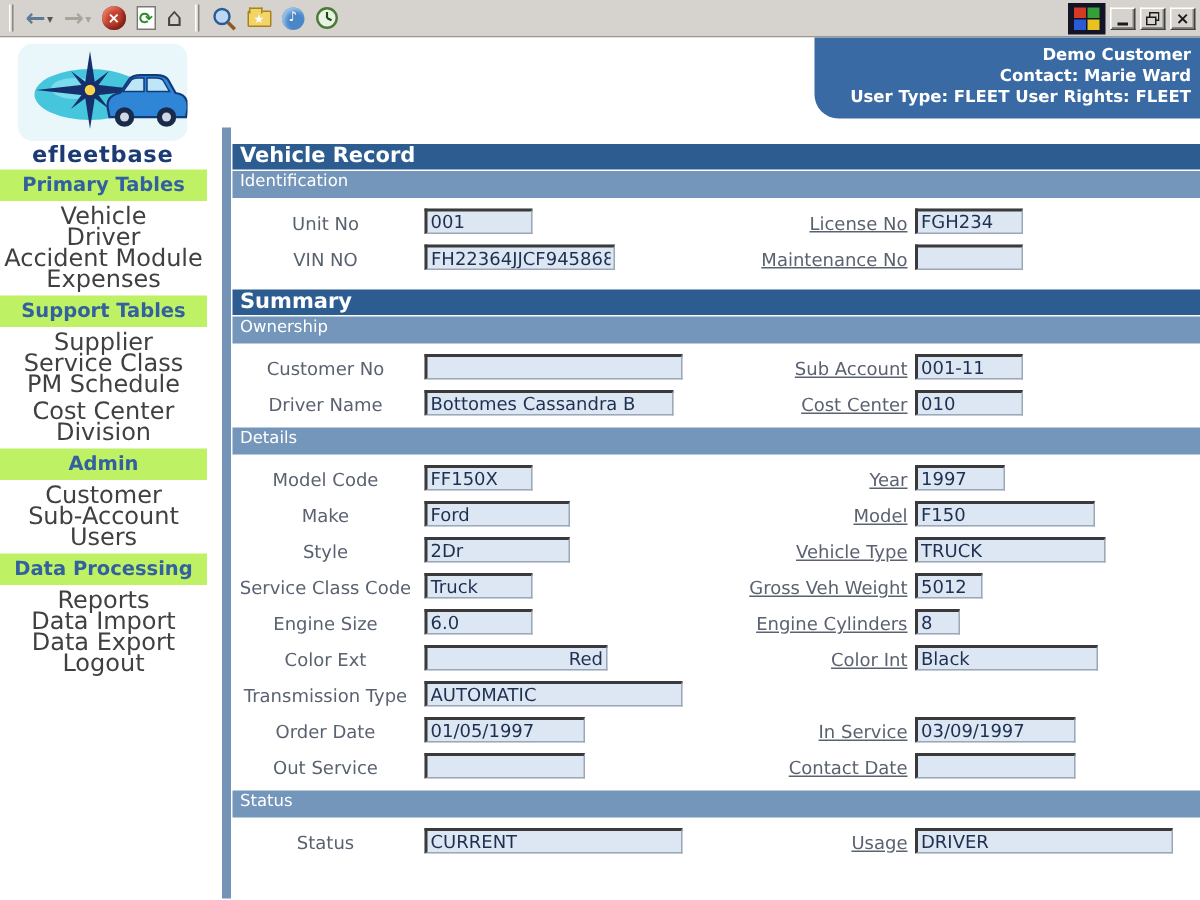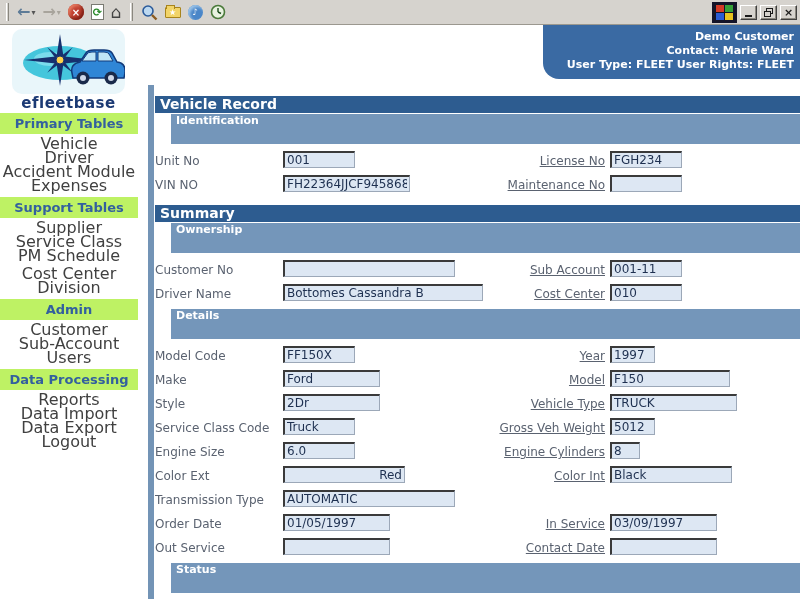--- a/index.html
+++ b/index.html
@@ -59,26 +59,26 @@
     font-weight:bold; font-size:13px; text-align:center; margin-bottom:3px; }
   .side-link { display:block; height:14px; line-height:14px; text-align:center;
     font-size:16px; color:#404040; text-decoration:none; cursor:pointer; }
 
   .vbar { position:absolute; left:148px; top:60px; width:6px; height:514px; background:#7394b6; }
 
   .content { position:absolute; left:155px; top:71px; right:0; }
   .bar-main { height:17px; line-height:17px; background:#2d5c90; color:#fff;
     font-weight:bold; font-size:14px; padding-left:5px; }
   .bar-main.later { margin-top:6px; }
-  .bar-sub { height:30px; line-height:14px; background:#7496ba; color:#fff;
-    font-weight:bold; font-size:11px; padding-left:5px; margin-top:1px;margin-left:16px; }
+  .bar-sub { height:18px; line-height:14px; background:#7496ba; color:#fff;
+    font-weight:normal; font-size:11px; padding-left:5px; margin-top:1px; }
   .rows { padding:5px 0 2px; }
   .frow { position:relative; height:24px; }
   .lbl { position:absolute; top:5px; font-size:12px; color:#5a6270; }
-  .lbl.c1 { left:0; width:124px; text-align:left; }
+  .lbl.c1 { left:0; width:124px; text-align:center; }
   .lbl.c2 { left:297px; width:153px; text-align:right;text-decoration:underline; }
   .inp { position:absolute; top:2px; height:17px; background:#dde7f3;
     border-top:2px solid #3a3a3a; border-left:2px solid #3a3a3a;
     border-bottom:1px solid #9ca8b8; border-right:1px solid #9ca8b8;
     font-size:12px; color:#1e3050; padding:0 2px; font-family:inherit; }
   .inp.c1 { left:128px; } .inp.c2 { left:455px; }
 </style>
 </head>
 <body>
 
@@ -234,32 +234,32 @@
         <div class="bar-sub">Ownership</div>
         <div class="rows">
           <div class="frow">
             <span class="lbl c1">Customer No</span>
             <input class="inp c1" style="width: 172px;">
             <span class="lbl c2">Sub Account</span>
             <input class="inp c2" value="001-11" style="width: 72px;">
           </div>
           <div class="frow">
             <span class="lbl c1">Driver Name</span>
-            <input class="inp c1" value="Bottomes Cassandra B" style="width: 200px;">
+            <input class="inp c1" value="Bottomes Cassandra B" style="width: 166px;">
             <span class="lbl c2">Cost Center</span>
             <input class="inp c2" value="010" style="width: 72px;">
           </div>
         </div>
         <div class="bar-sub">Details</div>
         <div class="rows">
           <div class="frow">
             <span class="lbl c1">Model Code</span>
             <input class="inp c1" value="FF150X" style="width: 72px;">
             <span class="lbl c2">Year</span>
-            <input class="inp c2" value="1997" style="width: 45px;">
+            <input class="inp c2" value="1997" style="width: 60px;">
           </div>
           <div class="frow">
             <span class="lbl c1">Make</span>
             <input class="inp c1" value="Ford" style="width: 97px;">
             <span class="lbl c2">Model</span>
             <input class="inp c2" value="F150" style="width: 120px;">
           </div>
           <div class="frow">
             <span class="lbl c1">Style</span>
             <input class="inp c1" value="2Dr" style="width: 97px;">

